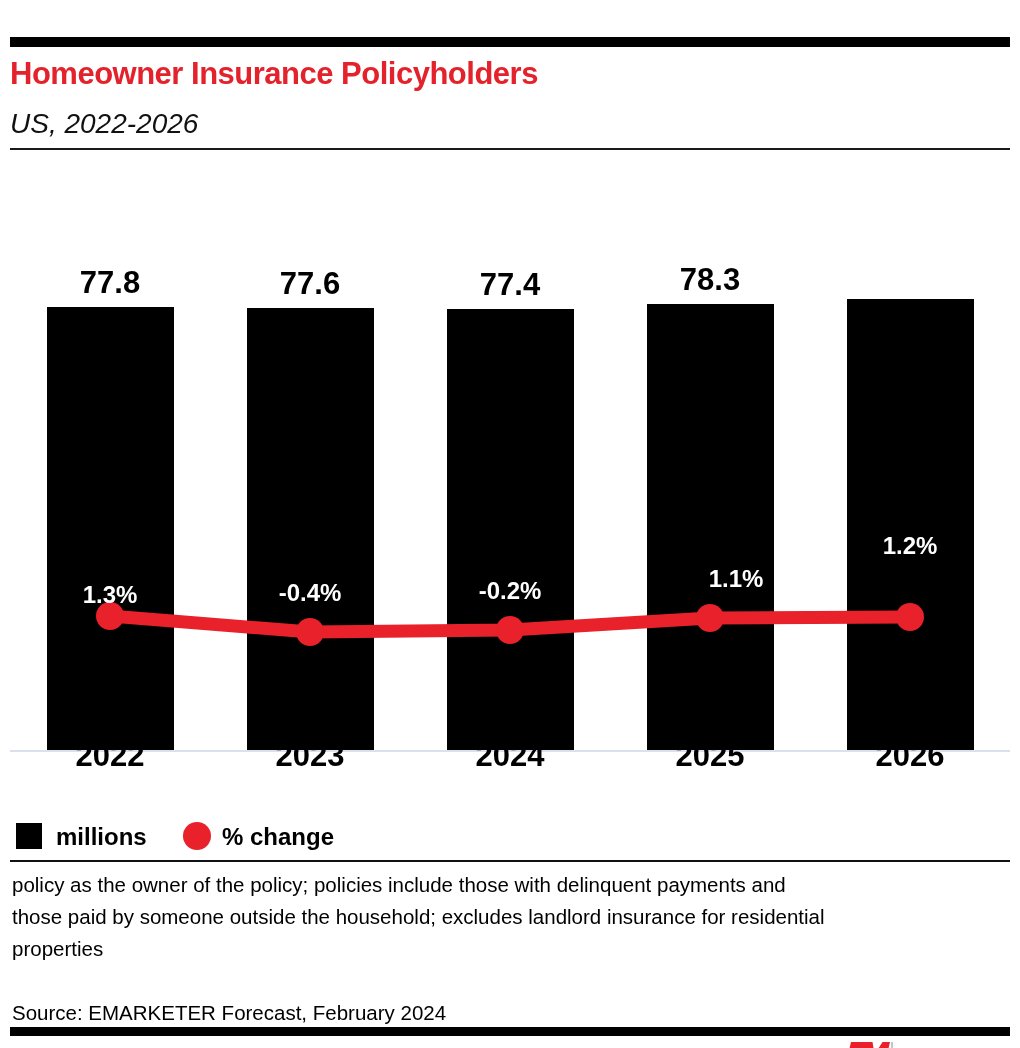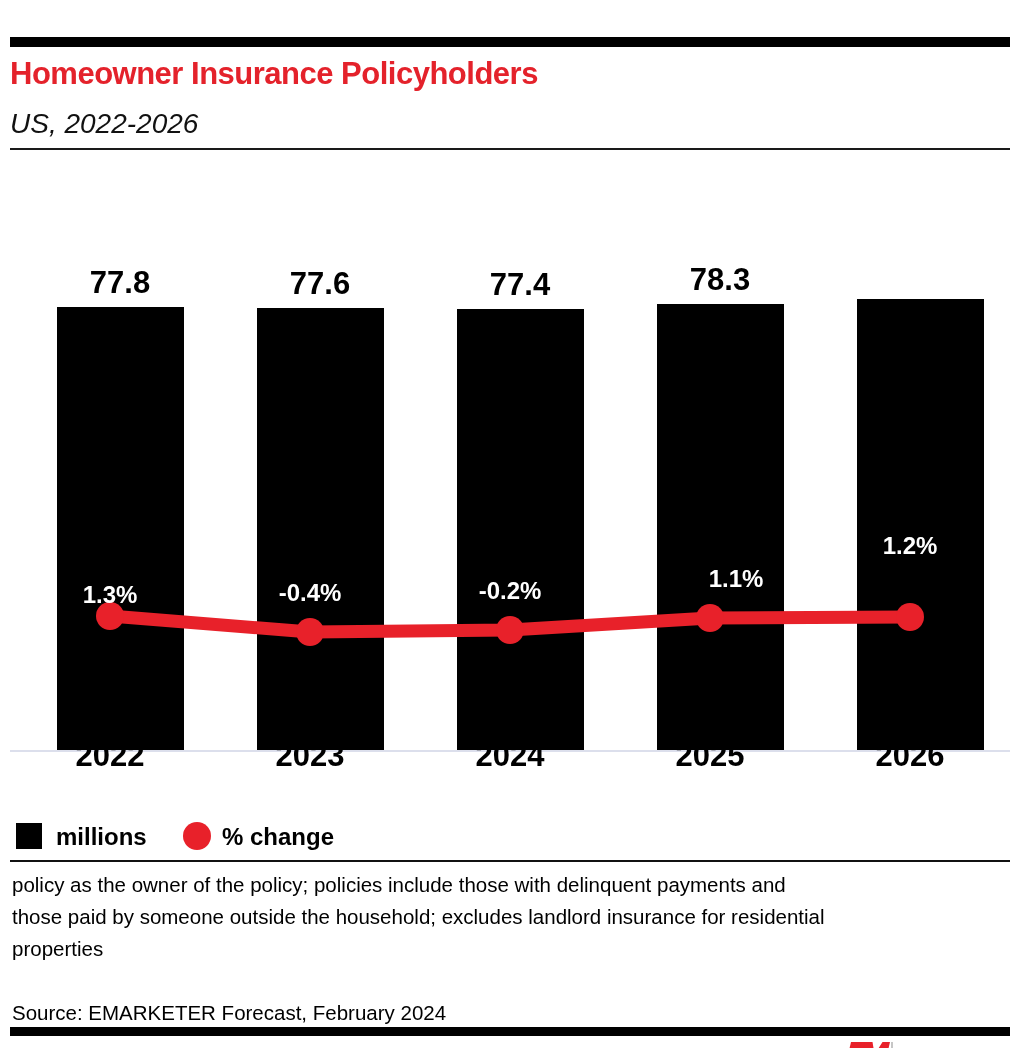--- a/index.html
+++ b/index.html
@@ -6,21 +6,21 @@
   #page{
     position:relative;width:1020px;height:1048px;overflow:hidden;
     background:#ffffff;font-family:"Liberation Sans",sans-serif;color:#000;
   }
   .abs{position:absolute;margin-top:28px;}
   #top-rule{left:10px;top:9px;width:1000px;height:10px;background:#000;}
   #chart-title{left:10px;top:28px;width:990px;font-size:31px;font-weight:bold;color:#e4222b;letter-spacing:-0.5px;}
   #chart-subtitle{left:10px;top:80px;width:990px;font-size:28px;font-style:italic;color:#111;}
   #header-rule{left:10px;top:120px;width:1000px;height:2px;background:#1a1a1a;}
 
-  #chart-area{left:10px;top:130px;width:868px;height:600px;}
+  #chart-area{left:0;top:130px;width:868px;height:600px;}
   #axis-line{left:10px;top:722px;width:1000px;height:2px;background:#dcdfec;}
 
   .bar{position:absolute;background:#000;}
   .bar-value{position:absolute;width:200px;text-align:center;font-size:31px;font-weight:bold;color:#000;}
   .pct-label{position:absolute;width:200px;text-align:center;font-size:24px;font-weight:bold;color:#fff;z-index:6;}
   .year-label{position:absolute;width:200px;text-align:center;font-size:31px;font-weight:bold;color:#000;top:738px;}
   #line-svg{position:absolute;left:0;top:0;width:1020px;height:1048px;z-index:5;pointer-events:none;}
 
   #legend{left:16px;top:792px;width:990px;height:34px;}
   .legend-swatch-square{position:absolute;left:0;top:3px;width:26px;height:26px;background:#000;}

